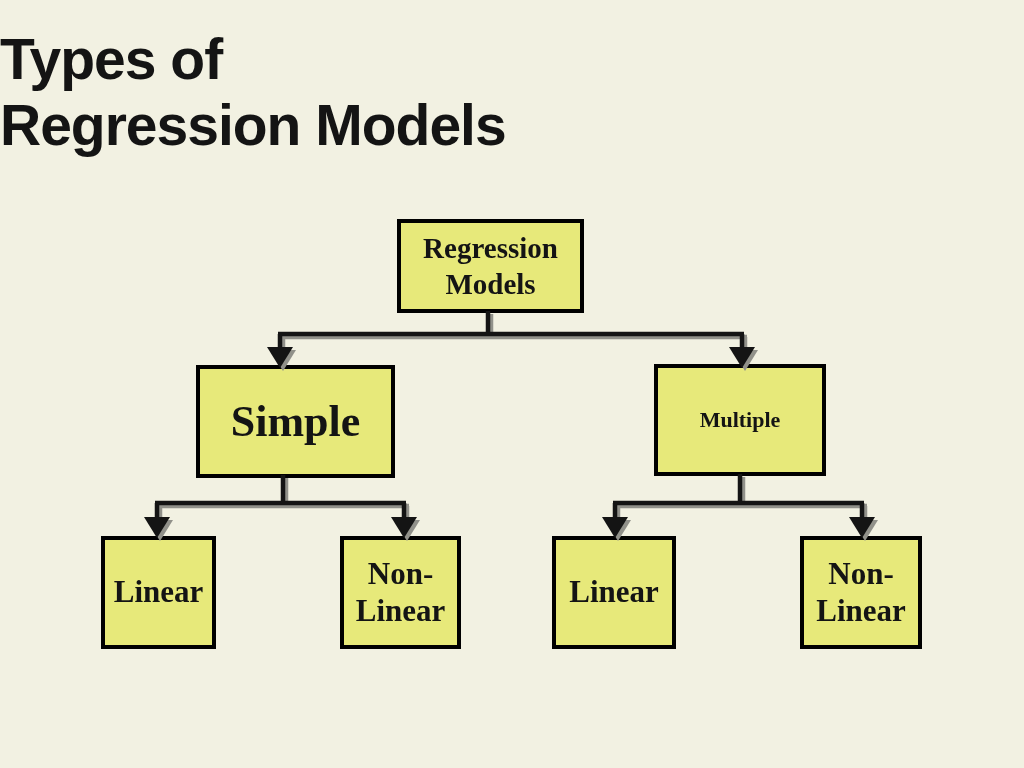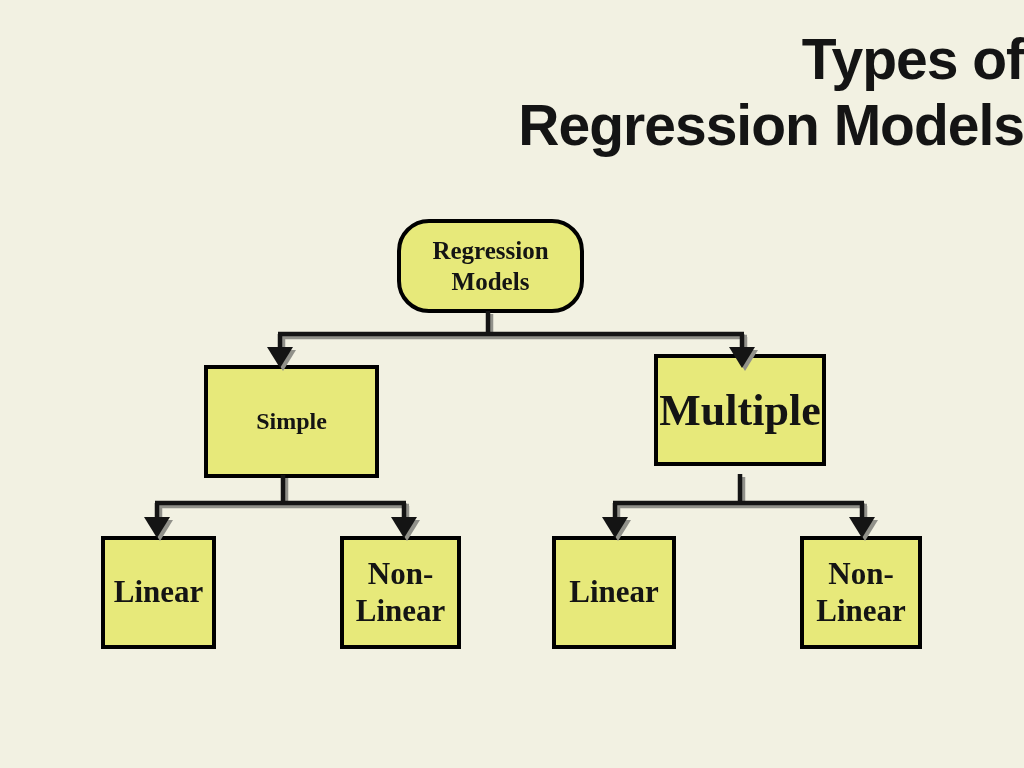--- a/index.html
+++ b/index.html
@@ -9,21 +9,21 @@
     height: 768px;
     background: var(--background, #f2f1e2);
     overflow: hidden;
     font-family: "Liberation Serif", serif;
   }
   .title {
     position: absolute;
     top: 26px;
     left: 0;
     width: 1024px;
-    text-align: right;
+    text-align: left;
     font-family: "Liberation Sans", sans-serif;
     font-weight: bold;
     font-size: 57px;
     line-height: 1.16;
     letter-spacing: -1px;
     color: var(--text, #141414);
   }
   .side-label {
     position: absolute;
     font-family: "Liberation Serif", serif;
@@ -41,23 +41,23 @@
     border: 4px solid var(--node-border, #000000);
     display: flex;
     align-items: center;
     justify-content: center;
     text-align: center;
     font-family: "Liberation Serif", serif;
     font-weight: bold;
     color: var(--text, #141414);
     white-space: pre-line;
   }
-  #node-root      { left: 397px; top: 219px; width: 187px; height:  94px; font-size: 25px; line-height: 1.25; border-radius: 32px; }
-  #node-simple    { left: 196px; top: 365px; width: 175px; height: 113px; font-size: 24px; margin-left: 8px; }
-  #node-multiple  { left: 654px; top: 354px; width: 172px; height: 112px; font-size: 44px; }
+  #node-root      { left: 397px; top: 219px; width: 187px; height:  94px; font-size: 29px; line-height: 1.25; }
+  #node-simple    { left: 196px; top: 365px; width: 199px; height: 113px; font-size: 44px; }
+  #node-multiple  { left: 654px; top: 364px; width: 172px; height: 112px; font-size: 22px; }
   #node-s-linear  { left: 101px; top: 536px; width: 115px; height: 113px; font-size: 31px; line-height: 1.18; }
   #node-s-nonlin  { left: 340px; top: 536px; width: 121px; height: 113px; font-size: 31px; line-height: 1.18; }
   #node-m-linear  { left: 552px; top: 536px; width: 124px; height: 113px; font-size: 31px; line-height: 1.18; }
   #node-m-nonlin  { left: 800px; top: 536px; width: 122px; height: 113px; font-size: 31px; line-height: 1.18; }
   #label-left  { left: 72px;  top: 236px; width: 300px; }
   #label-right { left: 617px; top: 236px; width: 290px; }
   #connectors {
     position: absolute;
     left: 0; top: 0;
     width: 1024px; height: 768px;

